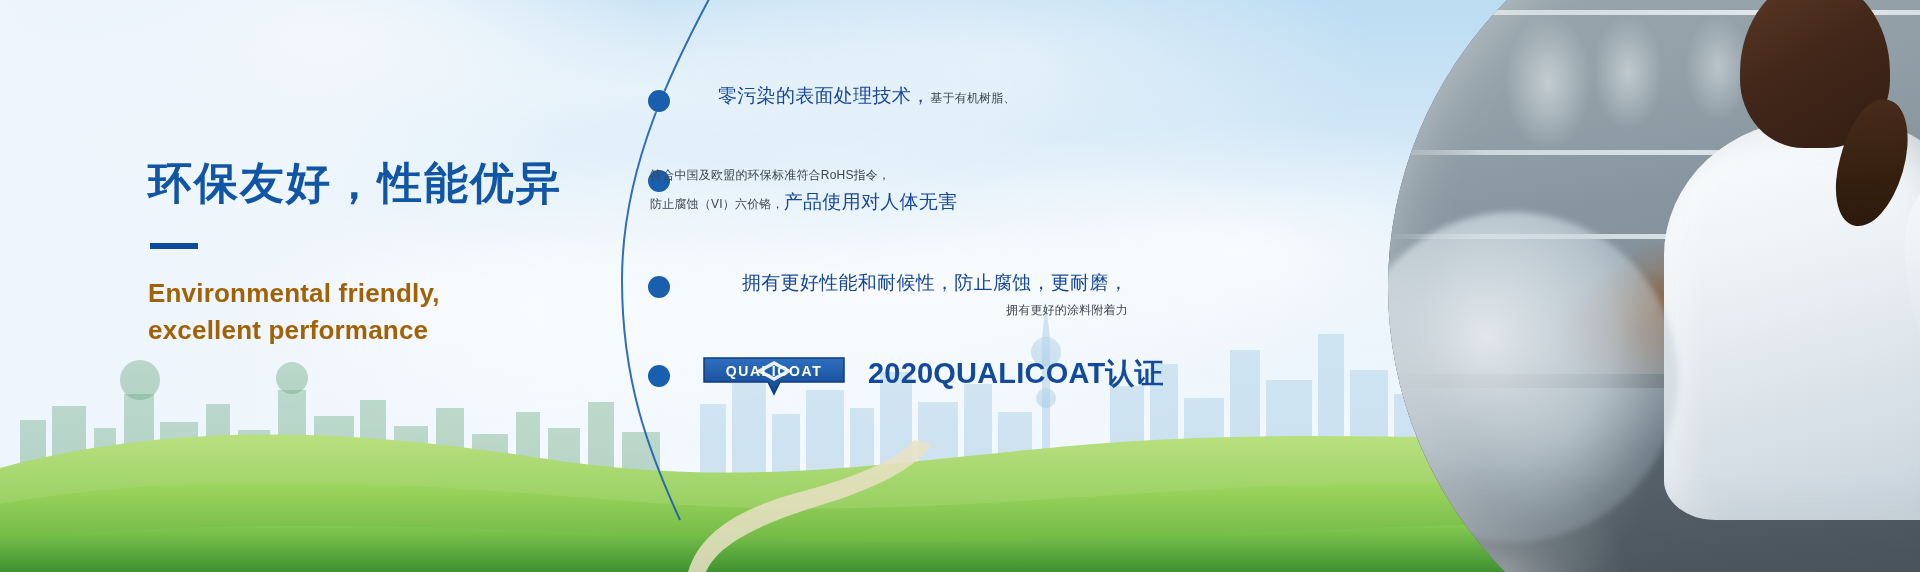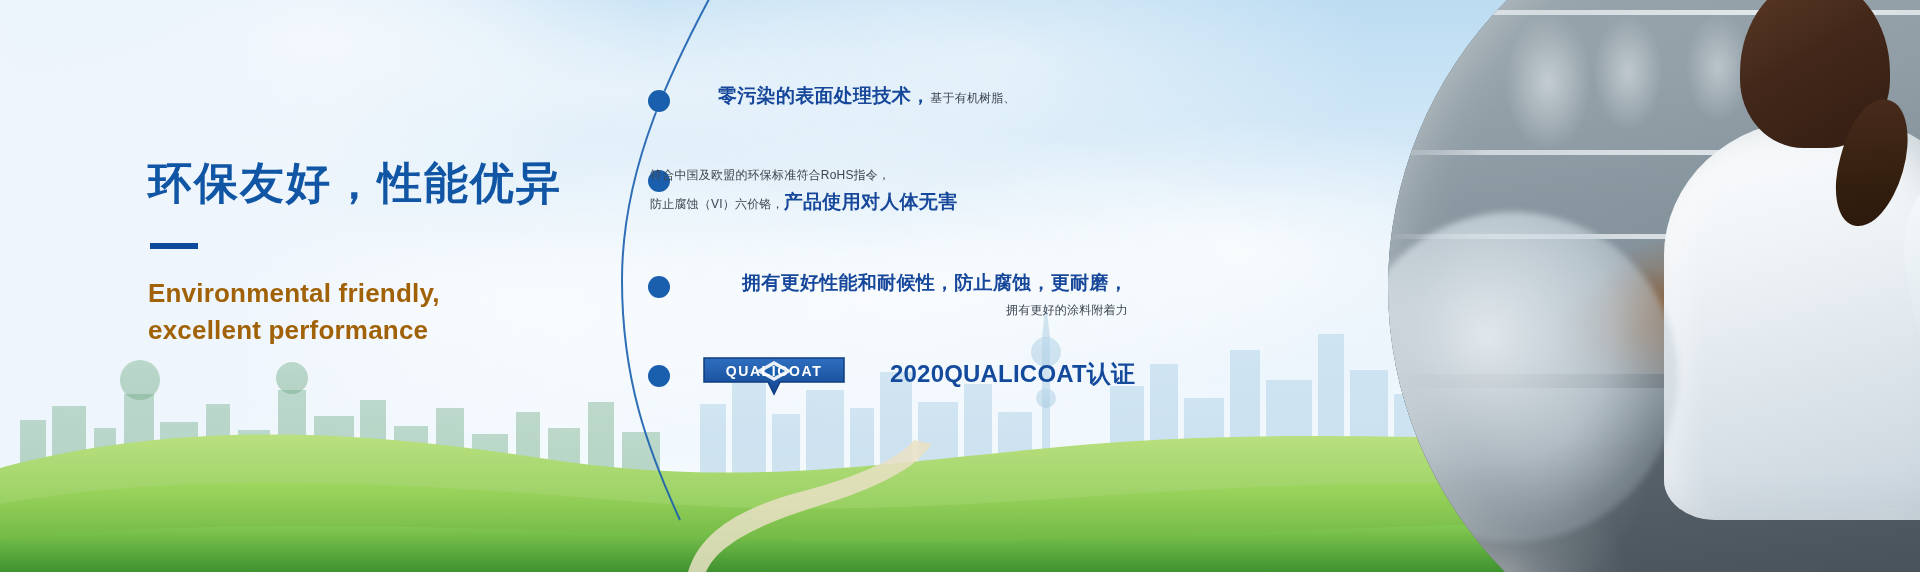--- a/index.html
+++ b/index.html
@@ -66,43 +66,42 @@
   
   .bullets { position:absolute; left:636px; top:78px; width:520px; }
   .bullet { position:relative; }
   .dot {
     position:absolute; width:22px; height:22px; border-radius:50%;
     background:#1a5fae; left:12px;
     box-shadow:0 0 0 1px rgba(255,255,255,.25);
   }
   .btext { position:absolute; left:0; width:470px; }
   .line { line-height:1.55; white-space:nowrap; }
-  .b { font-weight:700; color:#16479a; font-size:19px; letter-spacing:.3px; }
+  .b { font-weight:400; color:#16479a; font-size:19px; letter-spacing:.3px; }
   .n { font-weight:400; color:#3d4651; font-size:12px; letter-spacing:.2px; }
 
   
   #bi0 .dot { top:12px; }
   #bi0 .btext { left:82px; top:3px; }
   #bi1 .dot { top:92px; }
   #bi1 .btext { left:14px; top:84px; }
   #bi2 .dot { top:198px; }
   #bi2 .btext { left:22px; top:190px;text-align:right; }
   #bi3 .dot { top:287px; }
 
   
   .cert {
     position:absolute; left:700px; top:352px;
-    display:flex; align-items:center; gap:7px;
+    display:flex; align-items:center; gap:20px;
   }
   .qlogo { position:relative; width:148px; height:44px; }
   .qlogo svg { display:block; }
   .cert-text {
-    font-size:24px; font-weight:700; color:#134a9c; letter-spacing:.2px;
+    font-size:29px; font-weight:700; color:#134a9c; letter-spacing:.2px;
     white-space:nowrap;
-    margin-left:35px;
   }
 
   
   .photo-wrap {
     position:absolute; right:0; top:0; width:818px; height:572px;
     overflow:hidden;
   }
   .photo-circle {
     position:absolute; left:286px; top:-118px;
     width:810px; height:810px; border-radius:50%;

